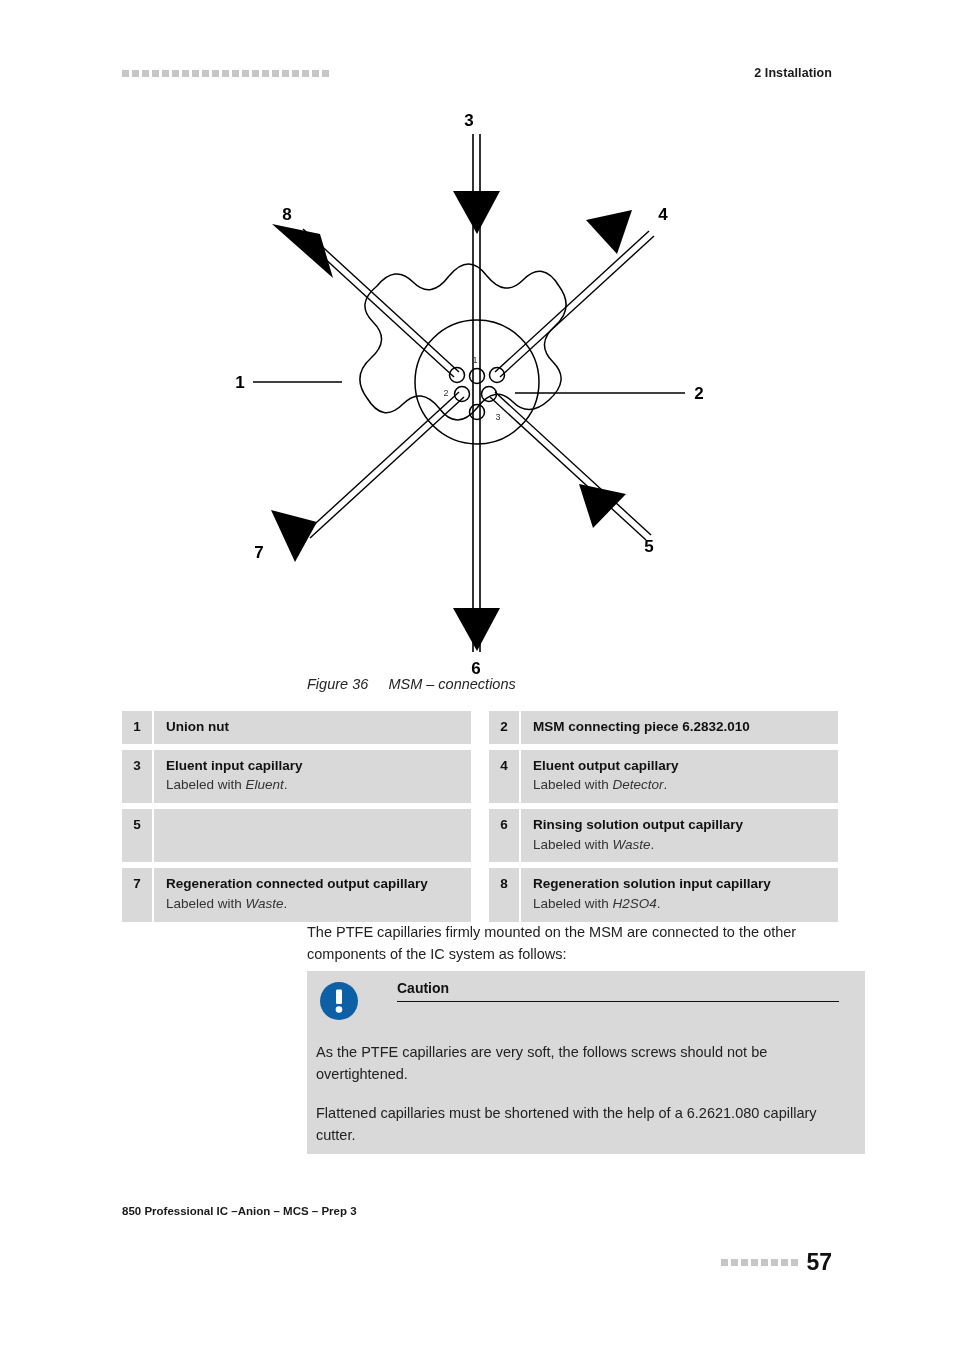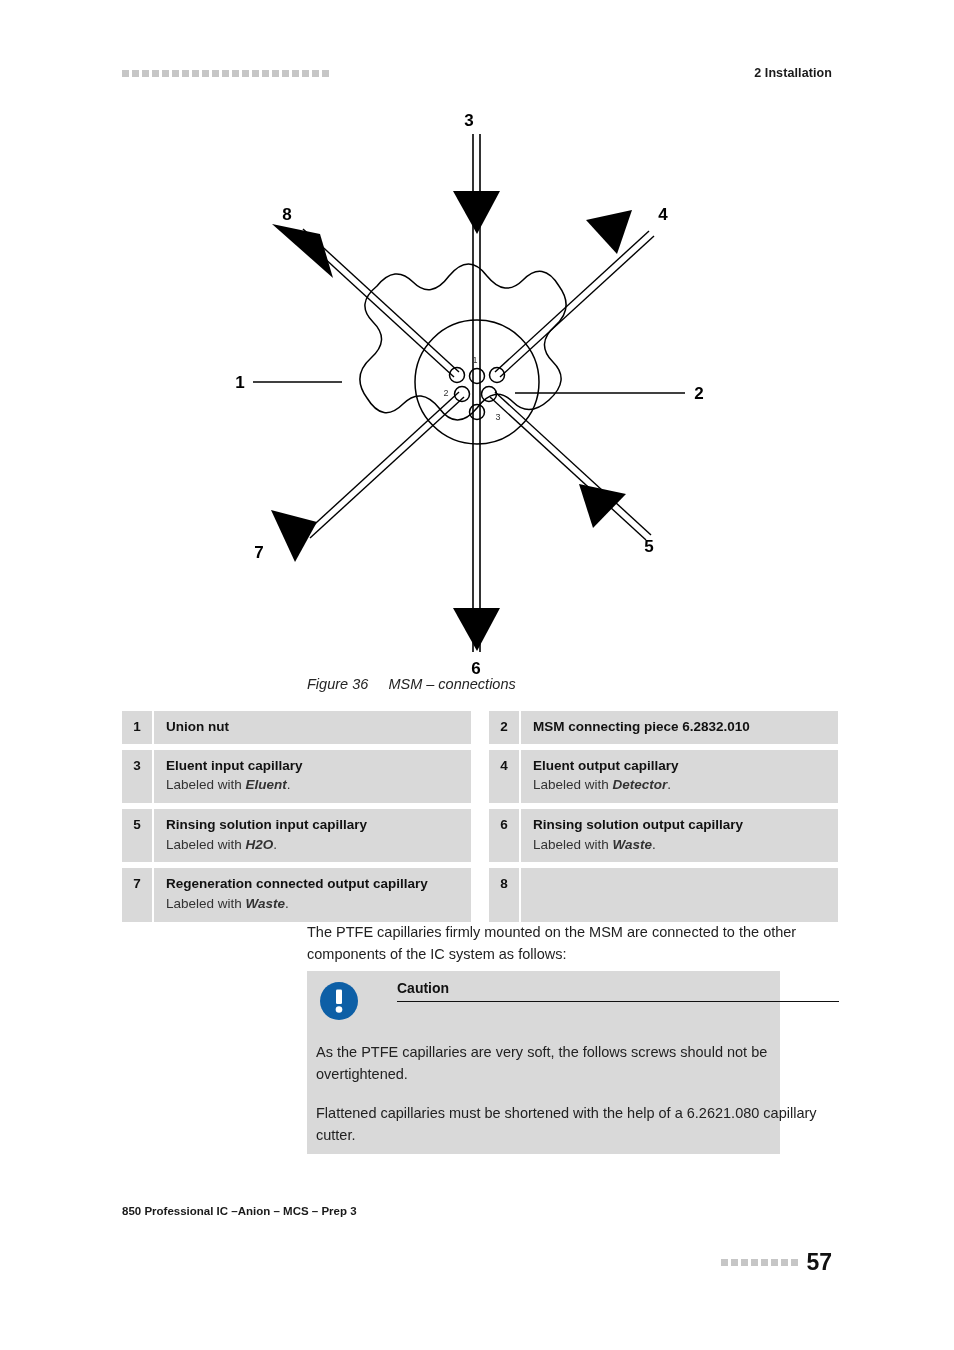--- a/index.html
+++ b/index.html
@@ -70,33 +70,33 @@
   .lg-body {
     padding:7px 8px 8px 12px;
     box-sizing:border-box;
   }
   .lg-title {
     font-weight:bold; font-size:13.5px; color:#111; line-height:1.35;
   }
   .lg-sub {
     font-size:13.5px; color:#333; line-height:1.4; margin-top:1px;
   }
-  .lg-sub i { font-style:italic;font-weight:bold; }
+  .lg-sub i { font-style:italic; }
   .spacer { background:transparent; }
 
   
   .body-par {
     position:absolute; left:307px; top:921px; width:531px;
     font-size:14.5px; line-height:1.55; color:#222;
   }
 
   
   .caution {
     position:absolute; left:307px; top:971px;
-    width:473px; height:183px;
+    width:558px; height:183px;
     background:#d9d9d9;
     box-sizing:border-box;
   }
   .caution-head {
     position:relative;
     height:46px;
     display:flex; align-items:flex-start;
   }
   .caution-icon {
     position:absolute; left:12px; top:10px;
@@ -301,43 +301,43 @@
       <div class="spacer"></div>
       <div class="lg-cell" style="background: rgb(217, 217, 217);">
         <div class="lg-num">4</div>
         <div class="lg-body">
           <div class="lg-title">Eluent output capillary</div>
           <div class="lg-sub">Labeled with <i>Detector</i>.</div>
         </div>
       </div>
       <div class="lg-cell" style="background: rgb(217, 217, 217);">
         <div class="lg-num">5</div>
-        <div class="lg-body">
-          <div class="lg-title">Rinsing solution input capillary</div>
-          <div class="lg-sub">Labeled with <i>H2O</i>.</div>
-        </div>
       </div>
       <div class="spacer"></div>
       <div class="lg-cell" style="background: rgb(217, 217, 217);">
         <div class="lg-num">6</div>
         <div class="lg-body">
           <div class="lg-title">Rinsing solution output capillary</div>
           <div class="lg-sub">Labeled with <i>Waste</i>.</div>
         </div>
       </div>
       <div class="lg-cell" style="background: rgb(217, 217, 217);">
         <div class="lg-num">7</div>
         <div class="lg-body">
           <div class="lg-title">Regeneration connected output capillary</div>
           <div class="lg-sub">Labeled with <i>Waste</i>.</div>
         </div>
       </div>
       <div class="spacer"></div>
       <div class="lg-cell" style="background: rgb(217, 217, 217);">
         <div class="lg-num">8</div>
+        <div class="lg-body">
+          <div class="lg-title">Regeneration solution input capillary</div>
+          <div class="lg-sub">Labeled with <i>H2SO4</i>.</div>
+        </div>
       </div>
     </div>
 
   <div class="body-par">The PTFE capillaries firmly mounted on the MSM are connected to the other components of the IC system as follows:</div>
 
   <div class="caution" style="background: rgb(217, 217, 217);">
     <div class="caution-head">
       <svg class="caution-icon" viewBox="0 0 40 40">
         <circle cx="20" cy="20" r="19" fill="#0d5fa6"></circle>
         <rect x="17" y="8.5" width="6" height="14.5" rx="1.2" fill="#ffffff"></rect>

